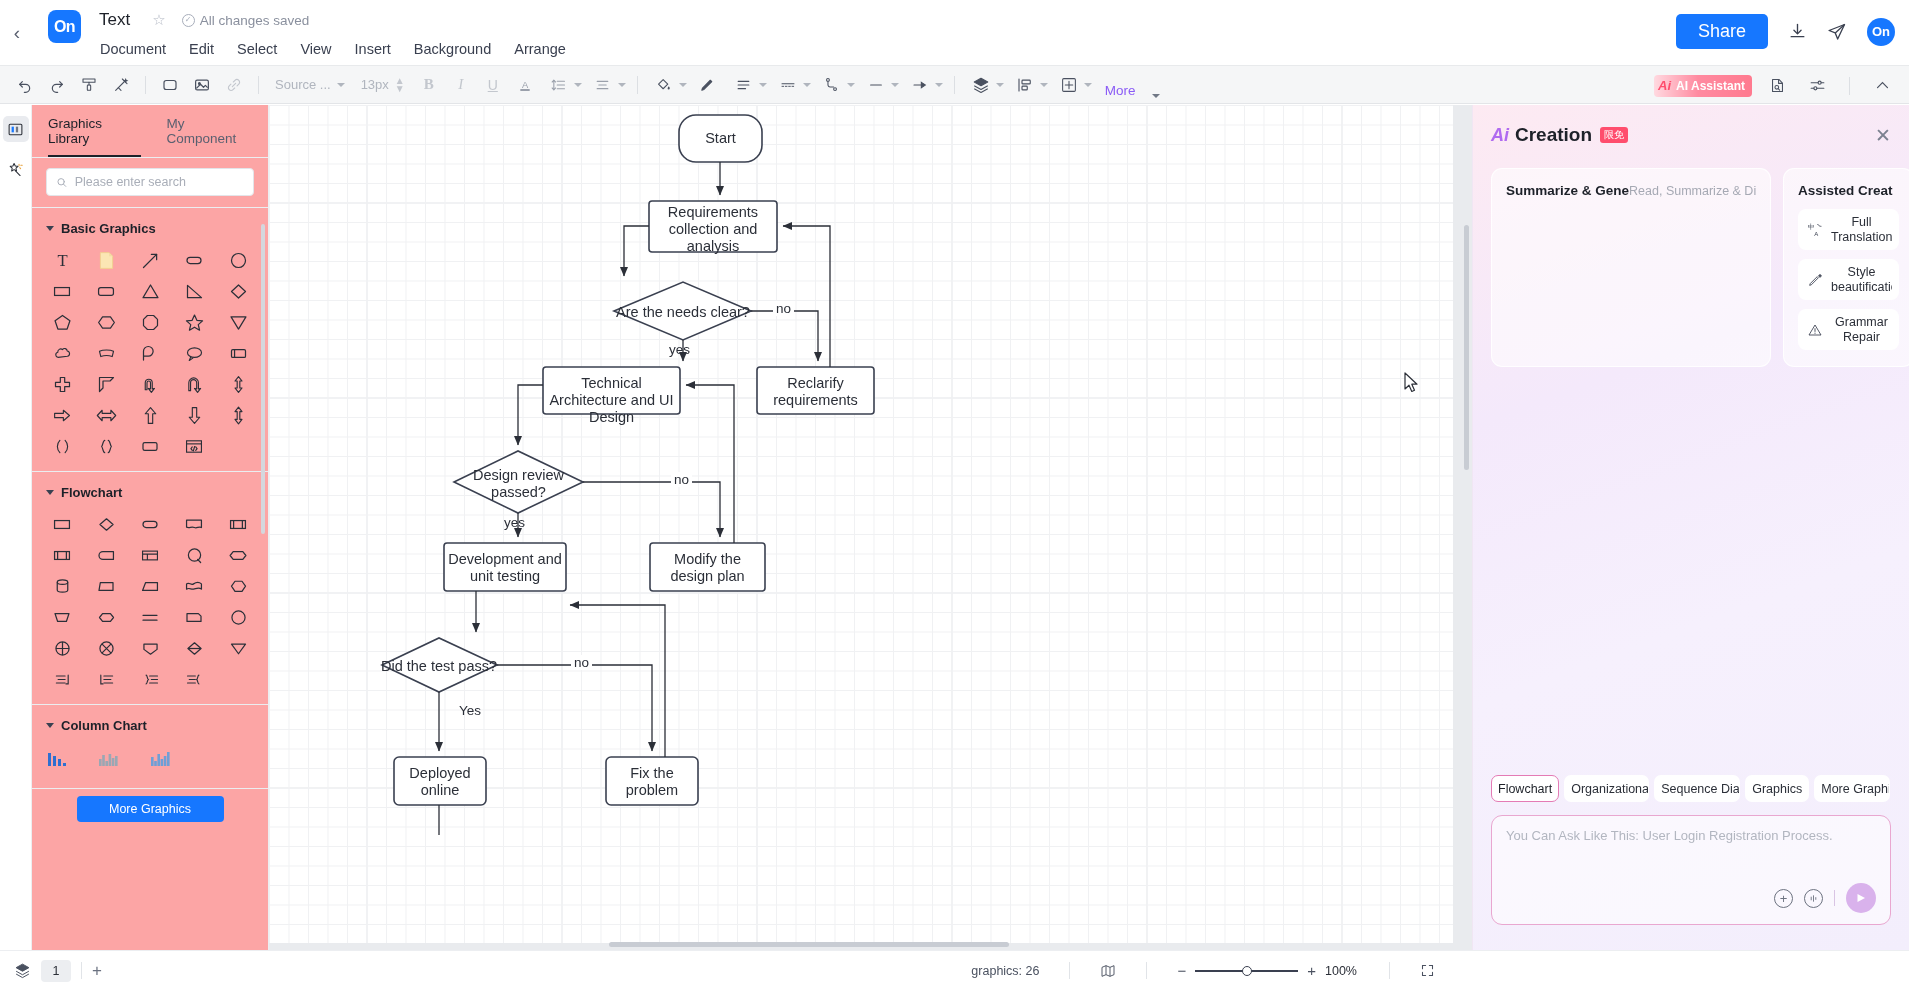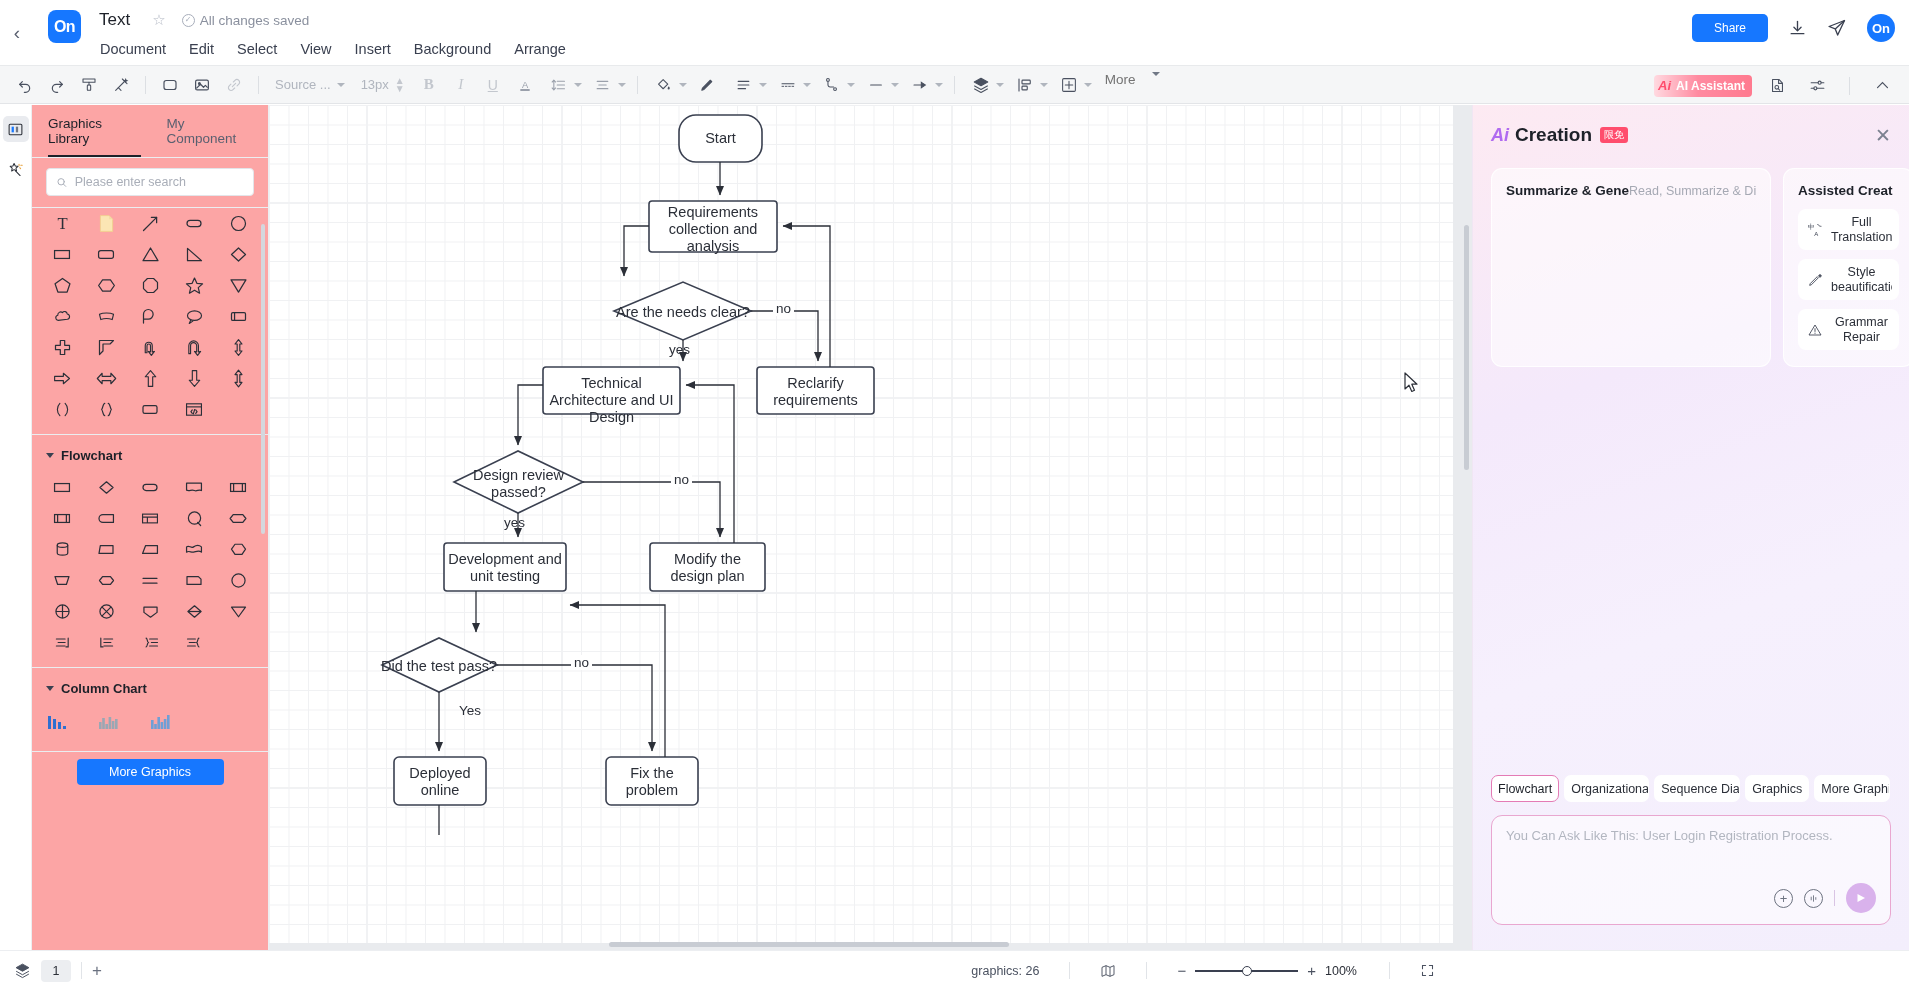--- a/index.html
+++ b/index.html
@@ -36,21 +36,21 @@
     font-size: 8px; color: #a8aebb; line-height: 1;
   }
   .menubar { display: flex; gap: 21px; margin-top: 5px; }
   .menubar span { font-size: 14.5px; color: #3a4050; cursor: pointer; padding: 2px 1px; }
 
   .topbar-right {
     position: absolute; right: 14px; top: 14px;
     display: flex; align-items: center; gap: 20px;
   }
   .share-btn {
-    background: #1677ff; color: #fff; font-size: 12px; border: none; border-radius: 5px;
+    background: #1677ff; color: #fff; font-size: 18px; border: none; border-radius: 5px;
     padding: 7px 22px; cursor: pointer;
   }
   .ticon { color: #3a4050; cursor: pointer; display: flex; align-items: center; }
   .avatar-on {
     width: 28px; height: 28px; border-radius: 50%; background: #1677ff; color: #fff;
     font-size: 13px; font-weight: bold; display: flex; align-items: center; justify-content: center;
   }
 
   
   .toolbar {
@@ -63,21 +63,21 @@
   .tb.dim { color: #c3c7ce; }
   .tb-sep { width: 1px; height: 18px; background: #dcdfe3; margin: 0 7px; }
   .tb-select {
     display: flex; align-items: center; gap: 6px; font-size: 13px; color: #b0b5be;
     padding: 0 7px; height: 26px; cursor: pointer; border-radius: 4px;
   }
   .caret { width: 0; height: 0; border-left: 4px solid transparent; border-right: 4px solid transparent;
            border-top: 4.5px solid #b0b5be; display: inline-block; }
   .caret.dark { border-top-color: #717886; }
   .tb-group { display: flex; align-items: center; cursor: pointer; border-radius: 4px; padding: 0 2px; }
-  .tb-more { font-size: 13.5px; color: #737373; display: flex; align-items: flex-start; gap: 16px;
+  .tb-more { font-size: 13.5px; color: #8b5cf6; display: flex; align-items: flex-end; gap: 16px;
              padding: 0 9px; height: 26px; cursor: pointer; border-radius: 4px; }
   .toolbar-right { position: absolute; right: 12px; top: 0; height: 39px; display: flex; align-items: center; gap: 10px; }
   .ai-assistant-btn {
     display: flex; align-items: center; gap: 5px; height: 22px; border-radius: 4px;
     background: linear-gradient(90deg,#ffd9e0,#ff8aa0 45%,#ff7a8f);
     padding: 0 7px 0 4px; cursor: pointer;
   }
   .ai-glyph { color: #ff4d6d; font-weight: bold; font-size: 13px; font-style: italic; }
   .ai-label { color: #ffffff; font-size: 12px; font-weight: bold; }
 
@@ -538,20 +538,24 @@
       <svg width="13" height="13" viewBox="0 0 24 24" fill="none" stroke="#a9aeb8" stroke-width="2" stroke-linecap="round">
           <circle cx="10.5" cy="10.5" r="6.5"></circle>
           <path d="m15.5 15.5 4.5 4.5"></path>
         </svg>
       <input placeholder="Please enter search" style="">
     </div>
   </div>
   <div class="sb-scroll">
     <div class="sb-vscroll"></div>
 
+    <div class="sb-section-hd">
+      <span class="tri"></span>
+      <span>Basic Graphics</span>
+    </div>
     <div class="shape-grid">
       <div class="shape-cell">
           <svg width="21" height="21" viewBox="0 0 24 24">
             <text x="12" y="18" font-size="19" text-anchor="middle" fill="#2b2f38" font-family="Liberation Serif">T</text>
           </svg>
         </div>
       <div class="shape-cell">
           <svg width="21" height="21" viewBox="0 0 24 24">
             <path d="M5 3h10l4 4v14H5z" fill="#fbe6b4" stroke="#f0d18e" stroke-width="1"></path>
             <path d="M15 3v4h4" fill="#f2dca4"></path>

